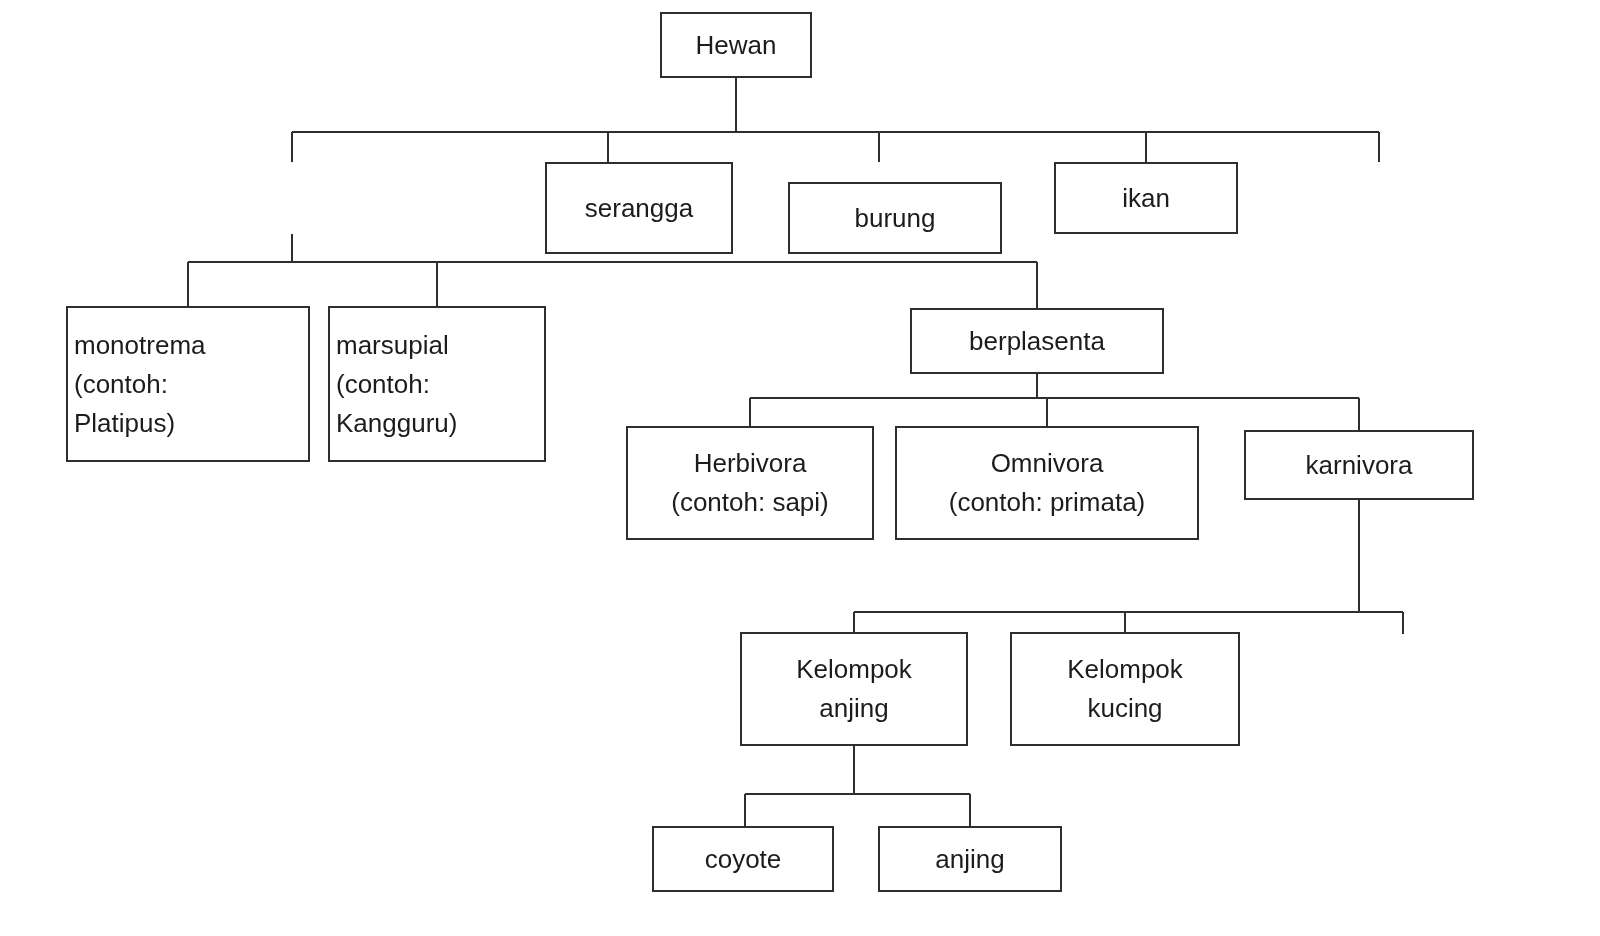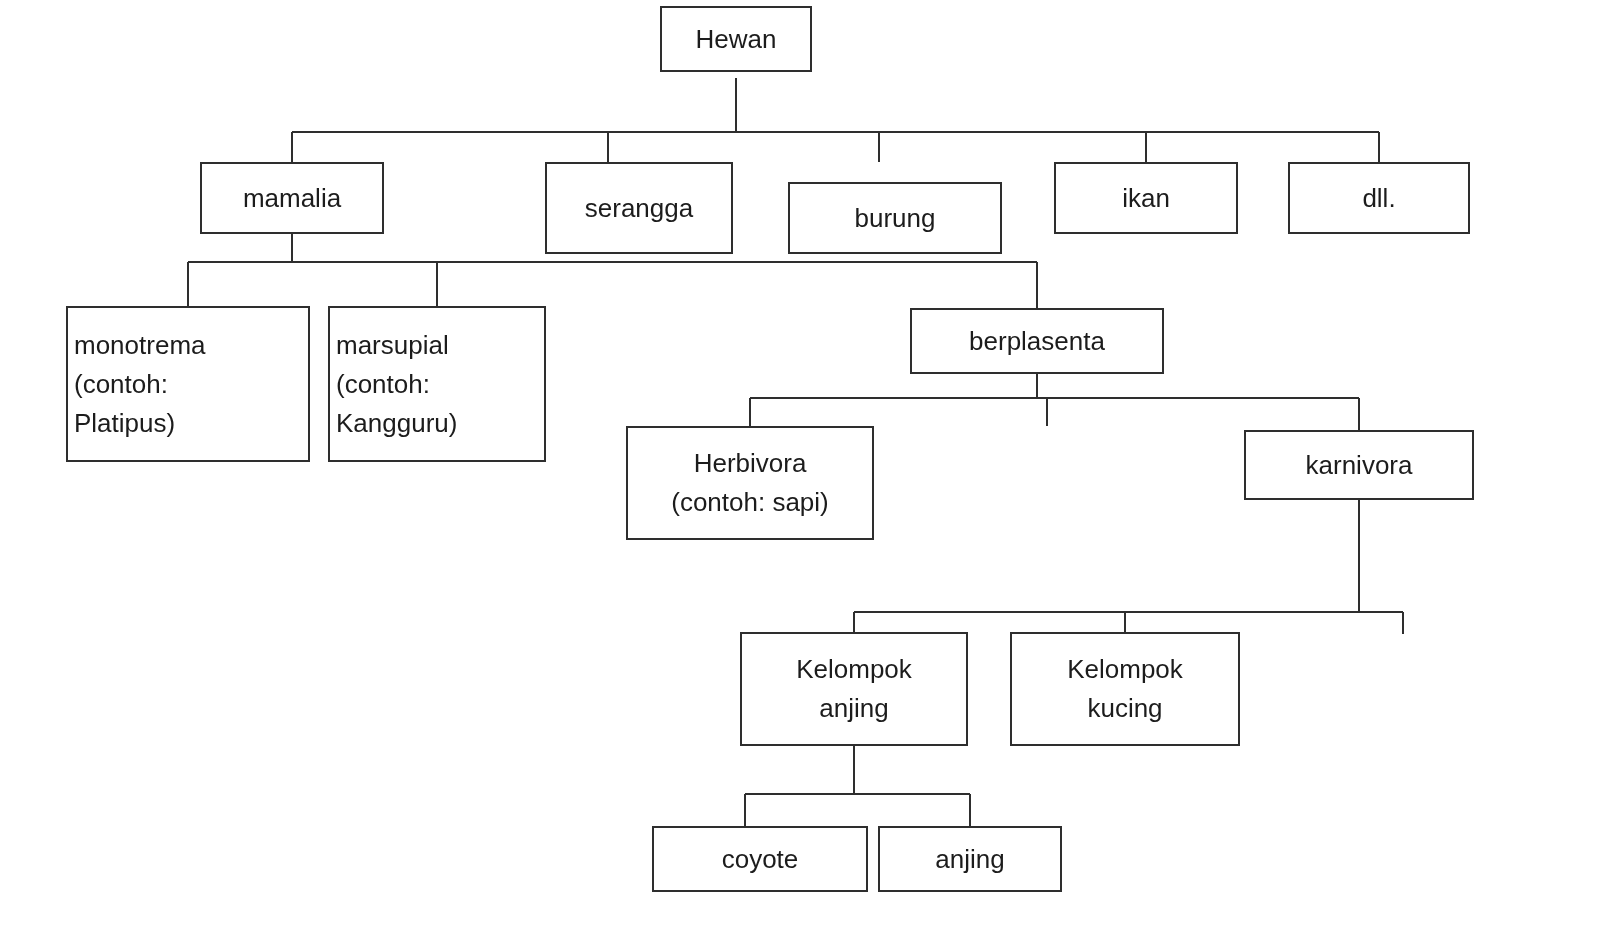--- a/index.html
+++ b/index.html
@@ -88,41 +88,41 @@
     </g>
 
     <g>
       <line x1="854" y1="746" x2="854" y2="794"></line>
       <line x1="745" y1="794" x2="970" y2="794"></line>
       <line x1="745" y1="794" x2="745" y2="826"></line>
       <line x1="970" y1="794" x2="970" y2="826"></line>
     </g>
   </svg>
 
-  <div class="node" style="left:660px; top:6px; width:152px; height:66px;">Hewan</div>
+  <div class="node" style="left:660px; top:12px; width:152px; height:66px;">Hewan</div>
 
-  <div class="node" style="left:200px; top:162px; width:184px; height:72px;">mamalia</div>
   <div class="node" style="left:514px; top:162px; width:188px; height:92px;margin-left:31px;">serangga</div>
   <div class="node" style="left:788px; top:162px; width:214px; height:72px;margin-top:20px;">burung</div>
   <div class="node" style="left:1054px; top:162px; width:184px; height:72px;">ikan</div>
-  <div class="node" style="left:1288px; top:162px; width:182px; height:72px;">dll.</div>
 
   <div class="node align-left" style="left:66px; top:306px; width:244px; height:156px;">monotrema
 (contoh:
 Platipus)</div>
   <div class="node align-left" style="left:328px; top:306px; width:218px; height:156px;">marsupial
 (contoh:
 Kangguru)</div>
   <div class="node" style="left:910px; top:308px; width:254px; height:66px;">berplasenta</div>
 
   <div class="node" style="left:626px; top:426px; width:248px; height:114px;">Herbivora
 (contoh: sapi)</div>
+  <div class="node" style="left:895px; top:426px; width:304px; height:114px;">Omnivora
+(contoh: primata)</div>
   <div class="node" style="left:1244px; top:430px; width:230px; height:70px;">karnivora</div>
 
   <div class="node" style="left:740px; top:632px; width:228px; height:114px;">Kelompok
 anjing</div>
   <div class="node" style="left:1010px; top:632px; width:230px; height:114px;">Kelompok
 kucing</div>
 
-  <div class="node" style="left:652px; top:826px; width:216px; height:66px;">coyote</div>
+  <div class="node" style="left:652px; top:826px; width:182px; height:66px;">coyote</div>
   <div class="node" style="left:878px; top:826px; width:184px; height:66px;">anjing</div>
 
 </div>
 
 </body></html>

